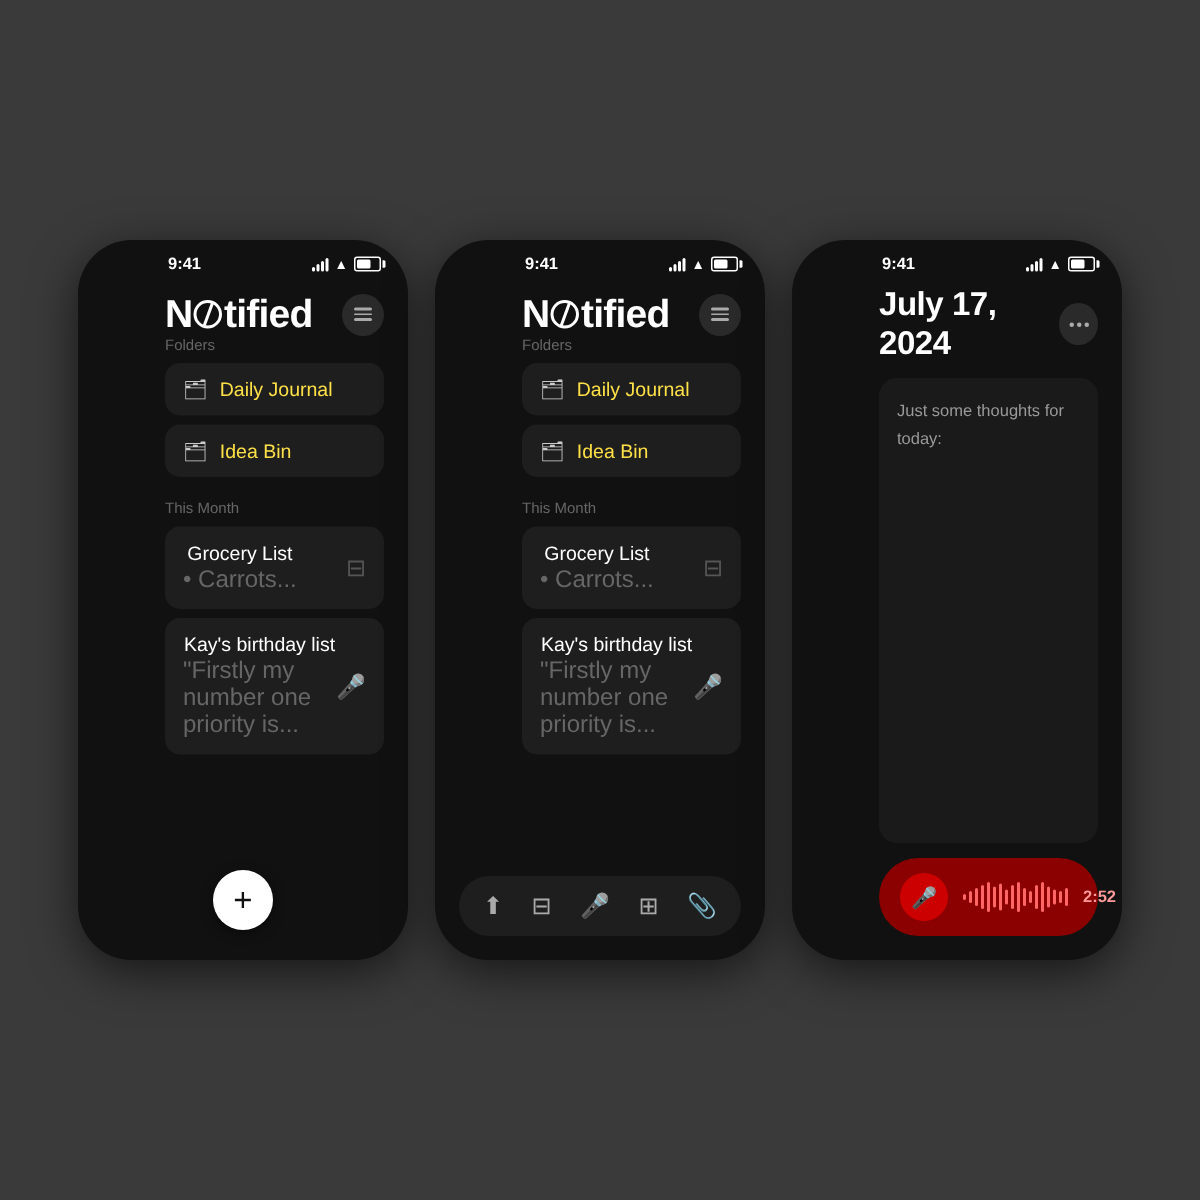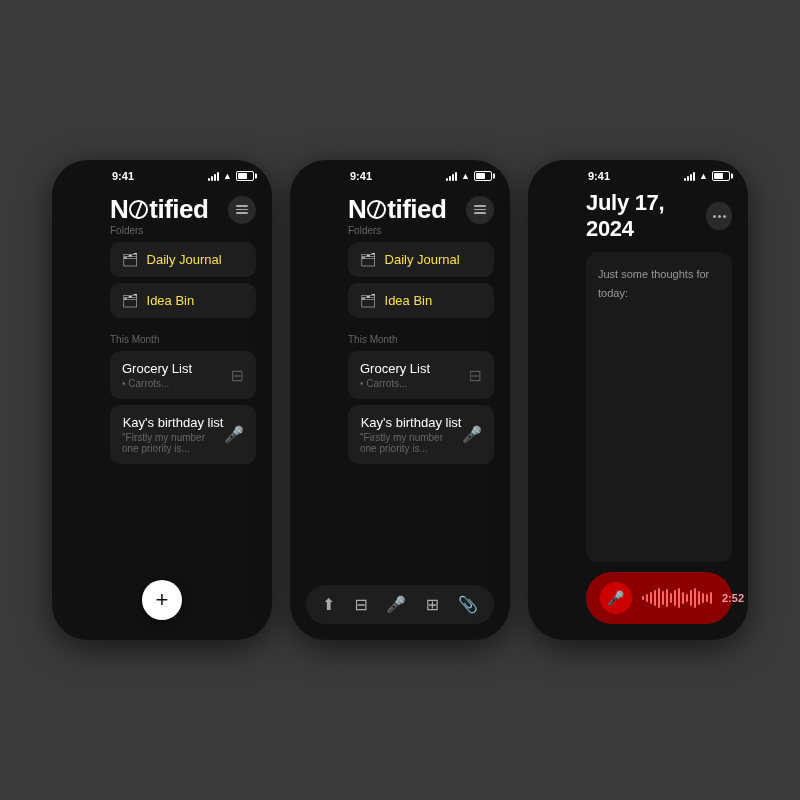--- a/index.html
+++ b/index.html
@@ -157,21 +157,21 @@
     }
     .note-text-wrap {}
     .note-title {
       font-size: 13px;
       color: #fff;
       font-weight: 500;
       margin-bottom: 2px;
       text-align: center;
     }
     .note-preview {
-      font-size: 10px;
+      font-size: 16px;
       color: #666;
     }
     .note-icon {
       font-size: 16px;
       color: #555;
     }
     .fab {
       position: absolute;
       bottom: 20px;
       left: 50%;

